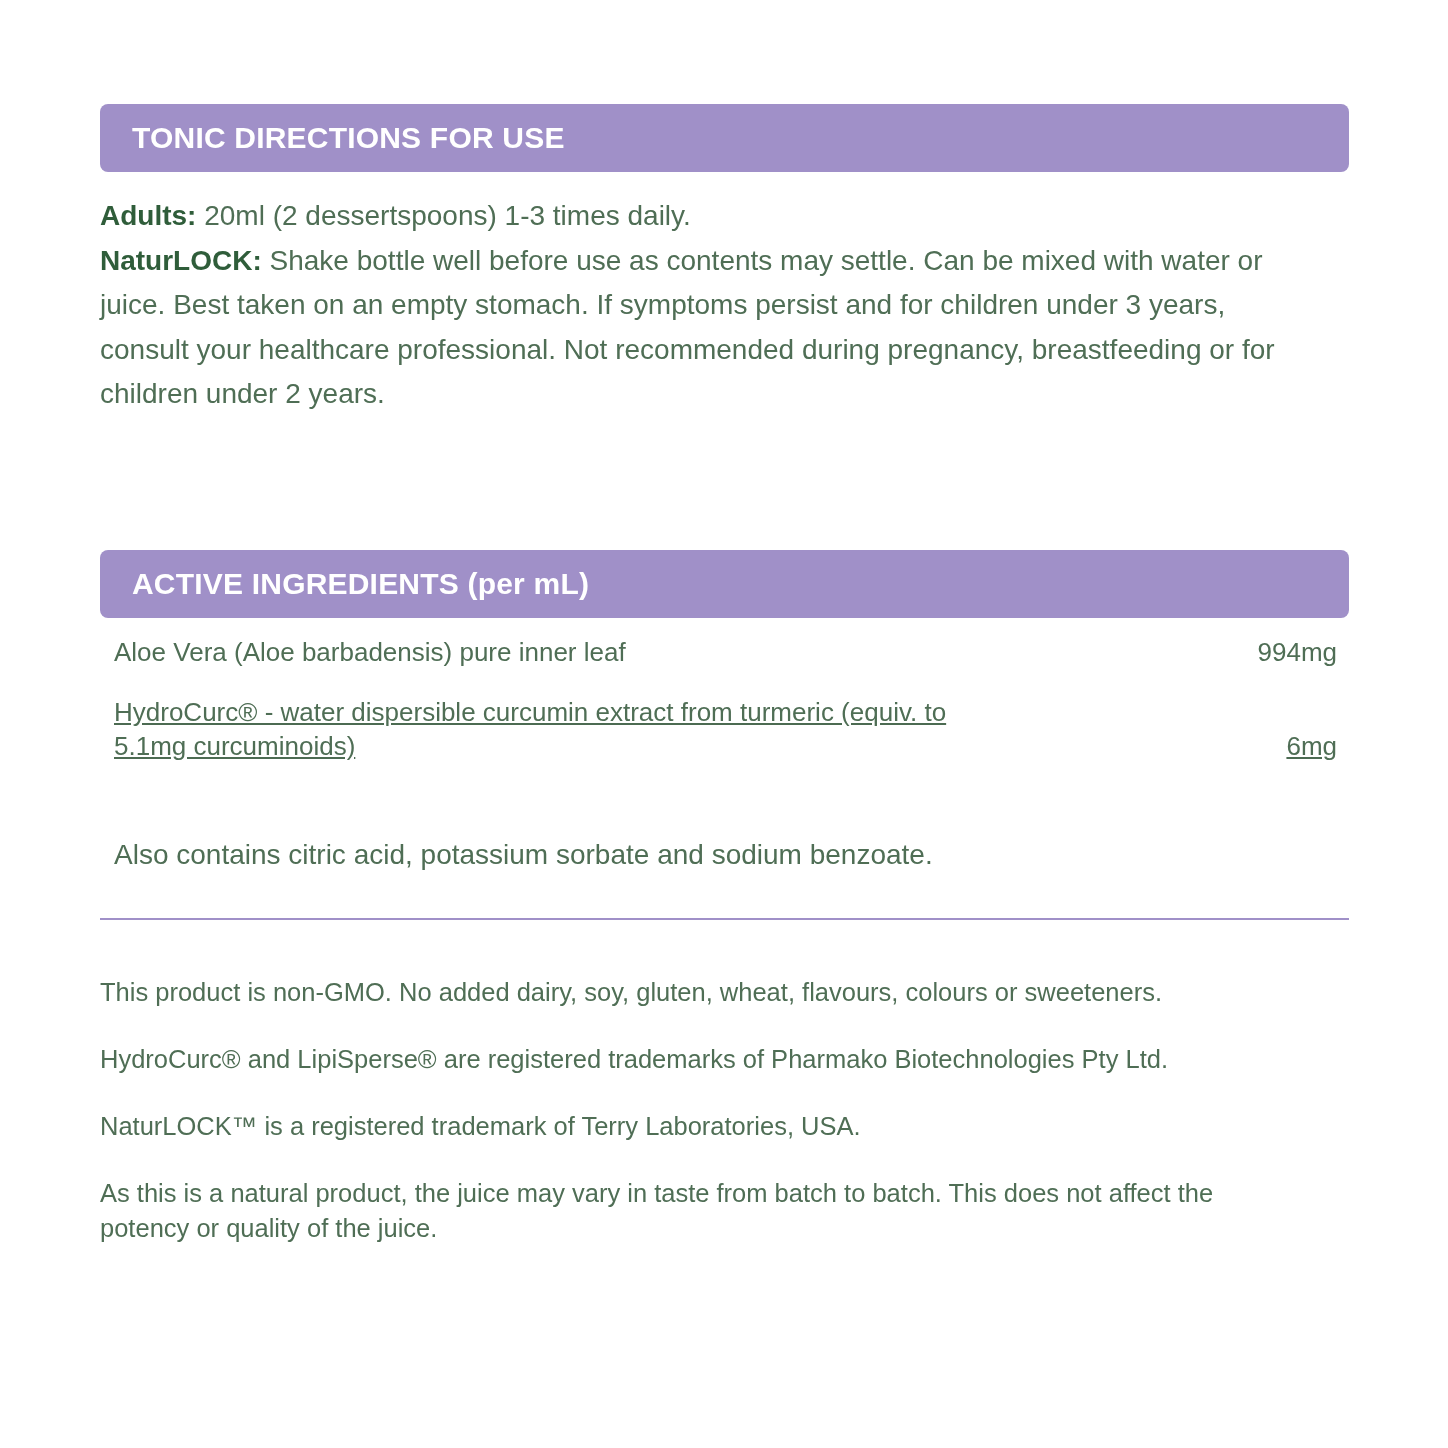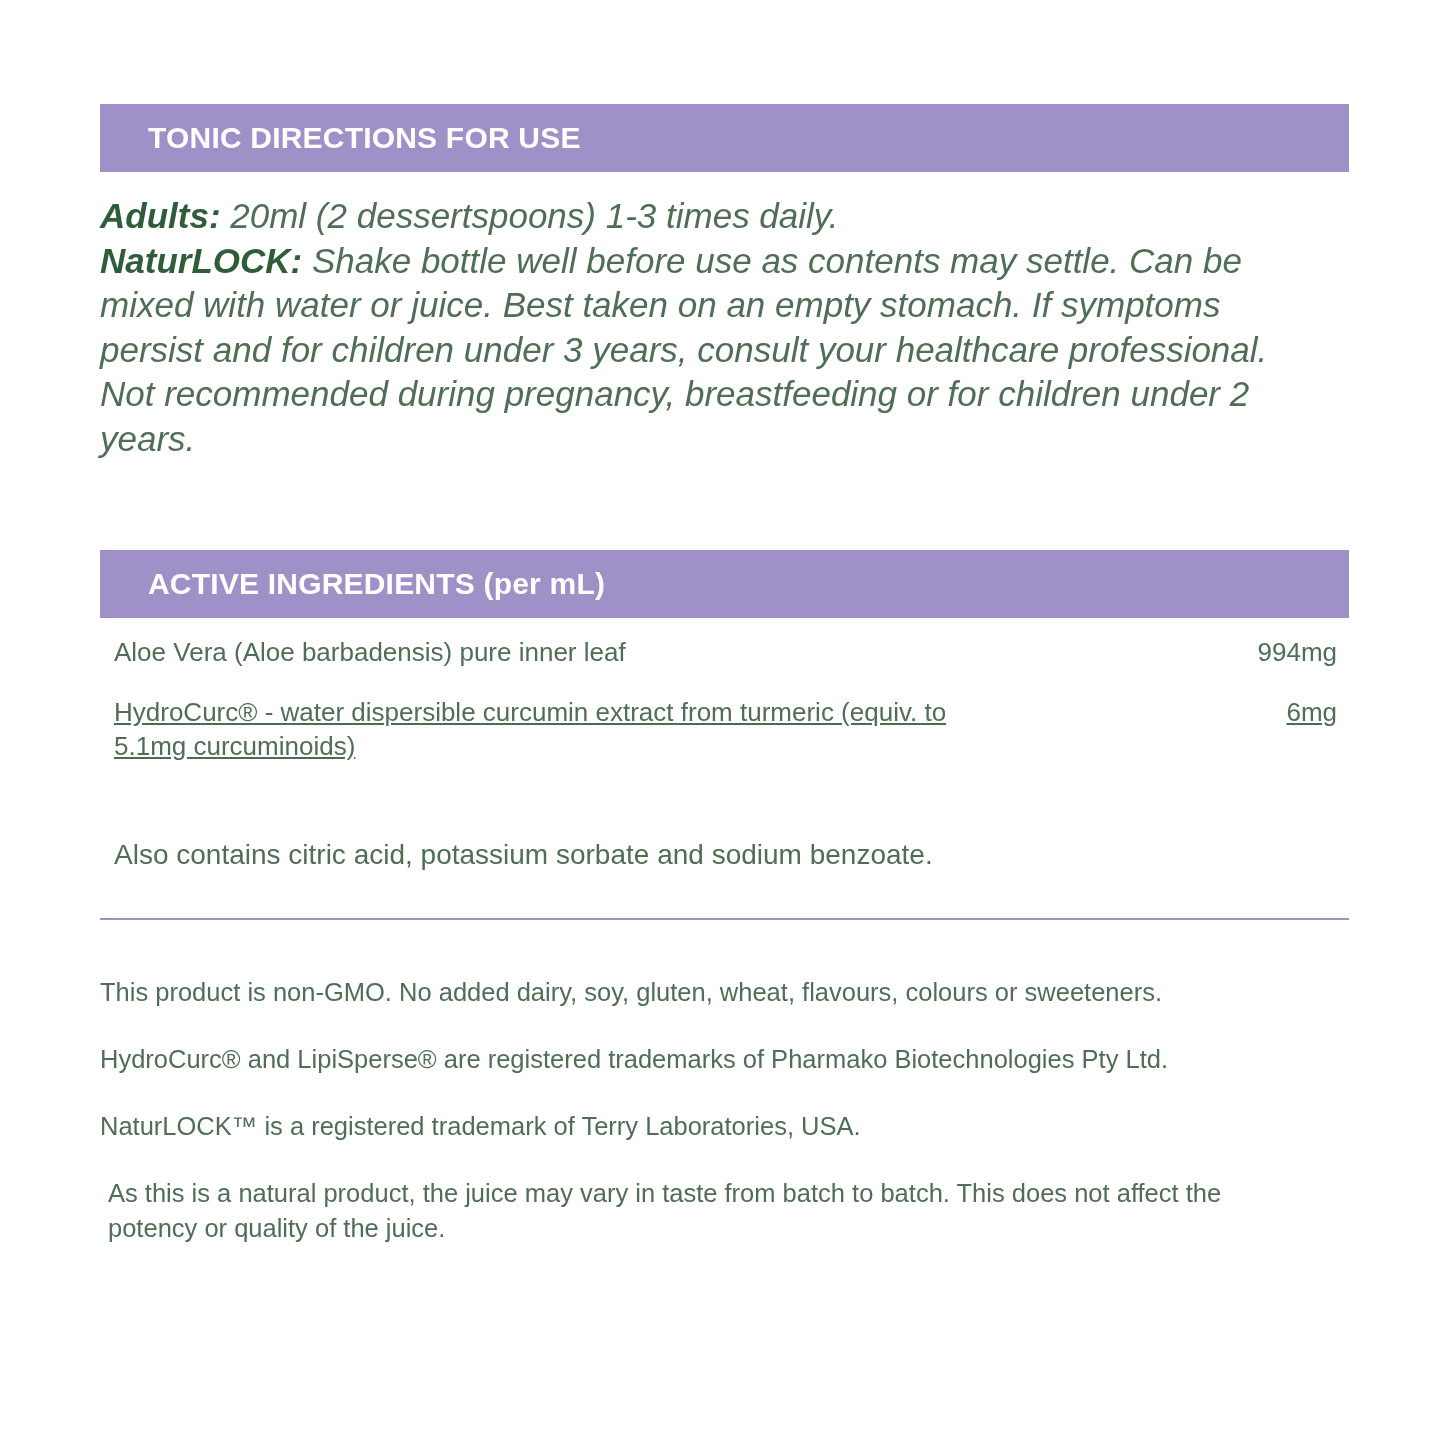--- a/index.html
+++ b/index.html
@@ -22,21 +22,22 @@
   }
 
   
   .bar {
     position: absolute;
     background: #a090c8;
     color: #ffffff;
     display: flex;
     align-items: center;
     box-sizing: border-box;
-    padding-left: 48px;
+    padding-left: 32px;
+    border-radius: 8px;
   }
   .bar-title {
     font-size: 30px;
     font-weight: bold;
     letter-spacing: 0.2px;
     line-height: 1;
   }
 
   #directions-bar {
     left: 100px;
@@ -51,42 +52,42 @@
     height: 68px;
     text-align: center;
   }
 
   
   #directions-body {
     position: absolute;
     left: 100px;
     top: 194px;
     width: 1180px;
-    font-size: 35px;
+    font-size: 28px;
     line-height: 44.5px;
     color: #4f6e55;
-    font-style: italic;
   }
   #directions-body b {
     color: #2f5d3a;
     font-weight: bold;
   }
   #directions-body p {
     margin: 0;
   }
 
   
   #ingredients-table {
     position: absolute;
     left: 100px;
     top: 635px;
     width: 1249px;
   }
   .ing-row {
     display: flex;
+    align-items: flex-end;
     justify-content: space-between;
     padding: 0 12px 0 14px;
     box-sizing: border-box;
   }
   .ing-row + .ing-row {
     margin-top: 26px;
     text-decoration: underline;
   }
   .ing-name {
     font-size: 26px;
@@ -129,21 +130,20 @@
     width: 1190px;
   }
   .note {
     font-size: 25.5px;
     line-height: 35px;
     color: #4f6e55;
     margin: 0 0 32px 0;
   }
   .note:last-child {
     margin-bottom: 0;
-    margin-left: 8px;
   }
 </style>
 </head>
 <body>
 
 <div class="page">
 
   <div class="bar" id="directions-bar">
     <span class="bar-title">TONIC DIRECTIONS FOR USE</span>
   </div>

